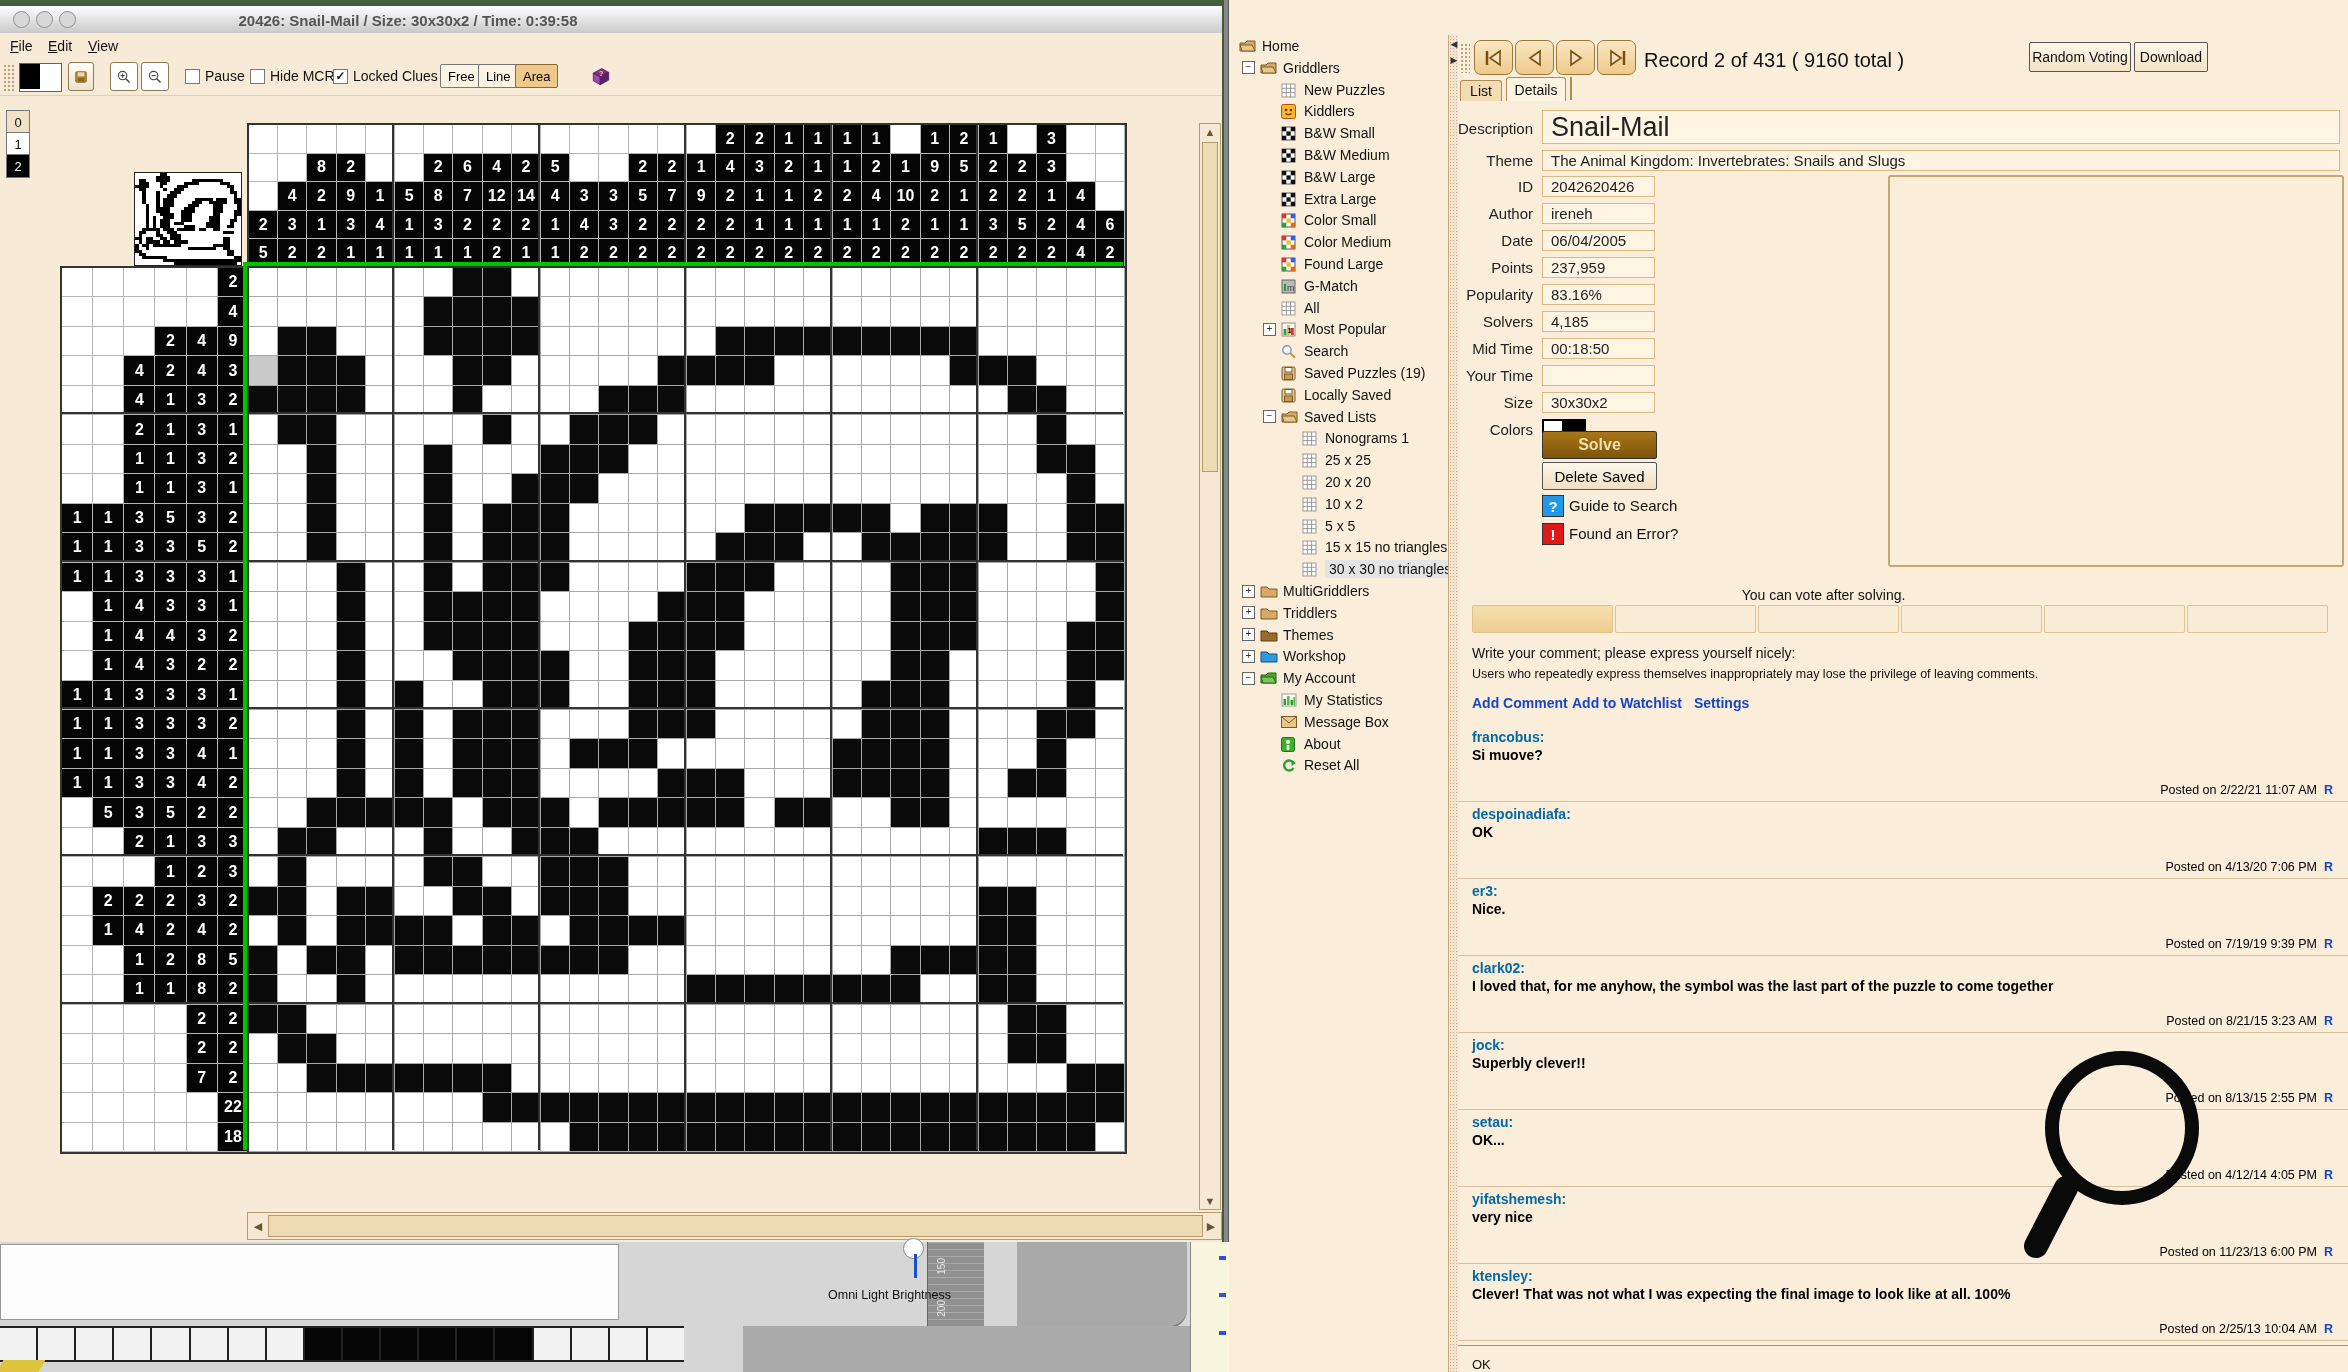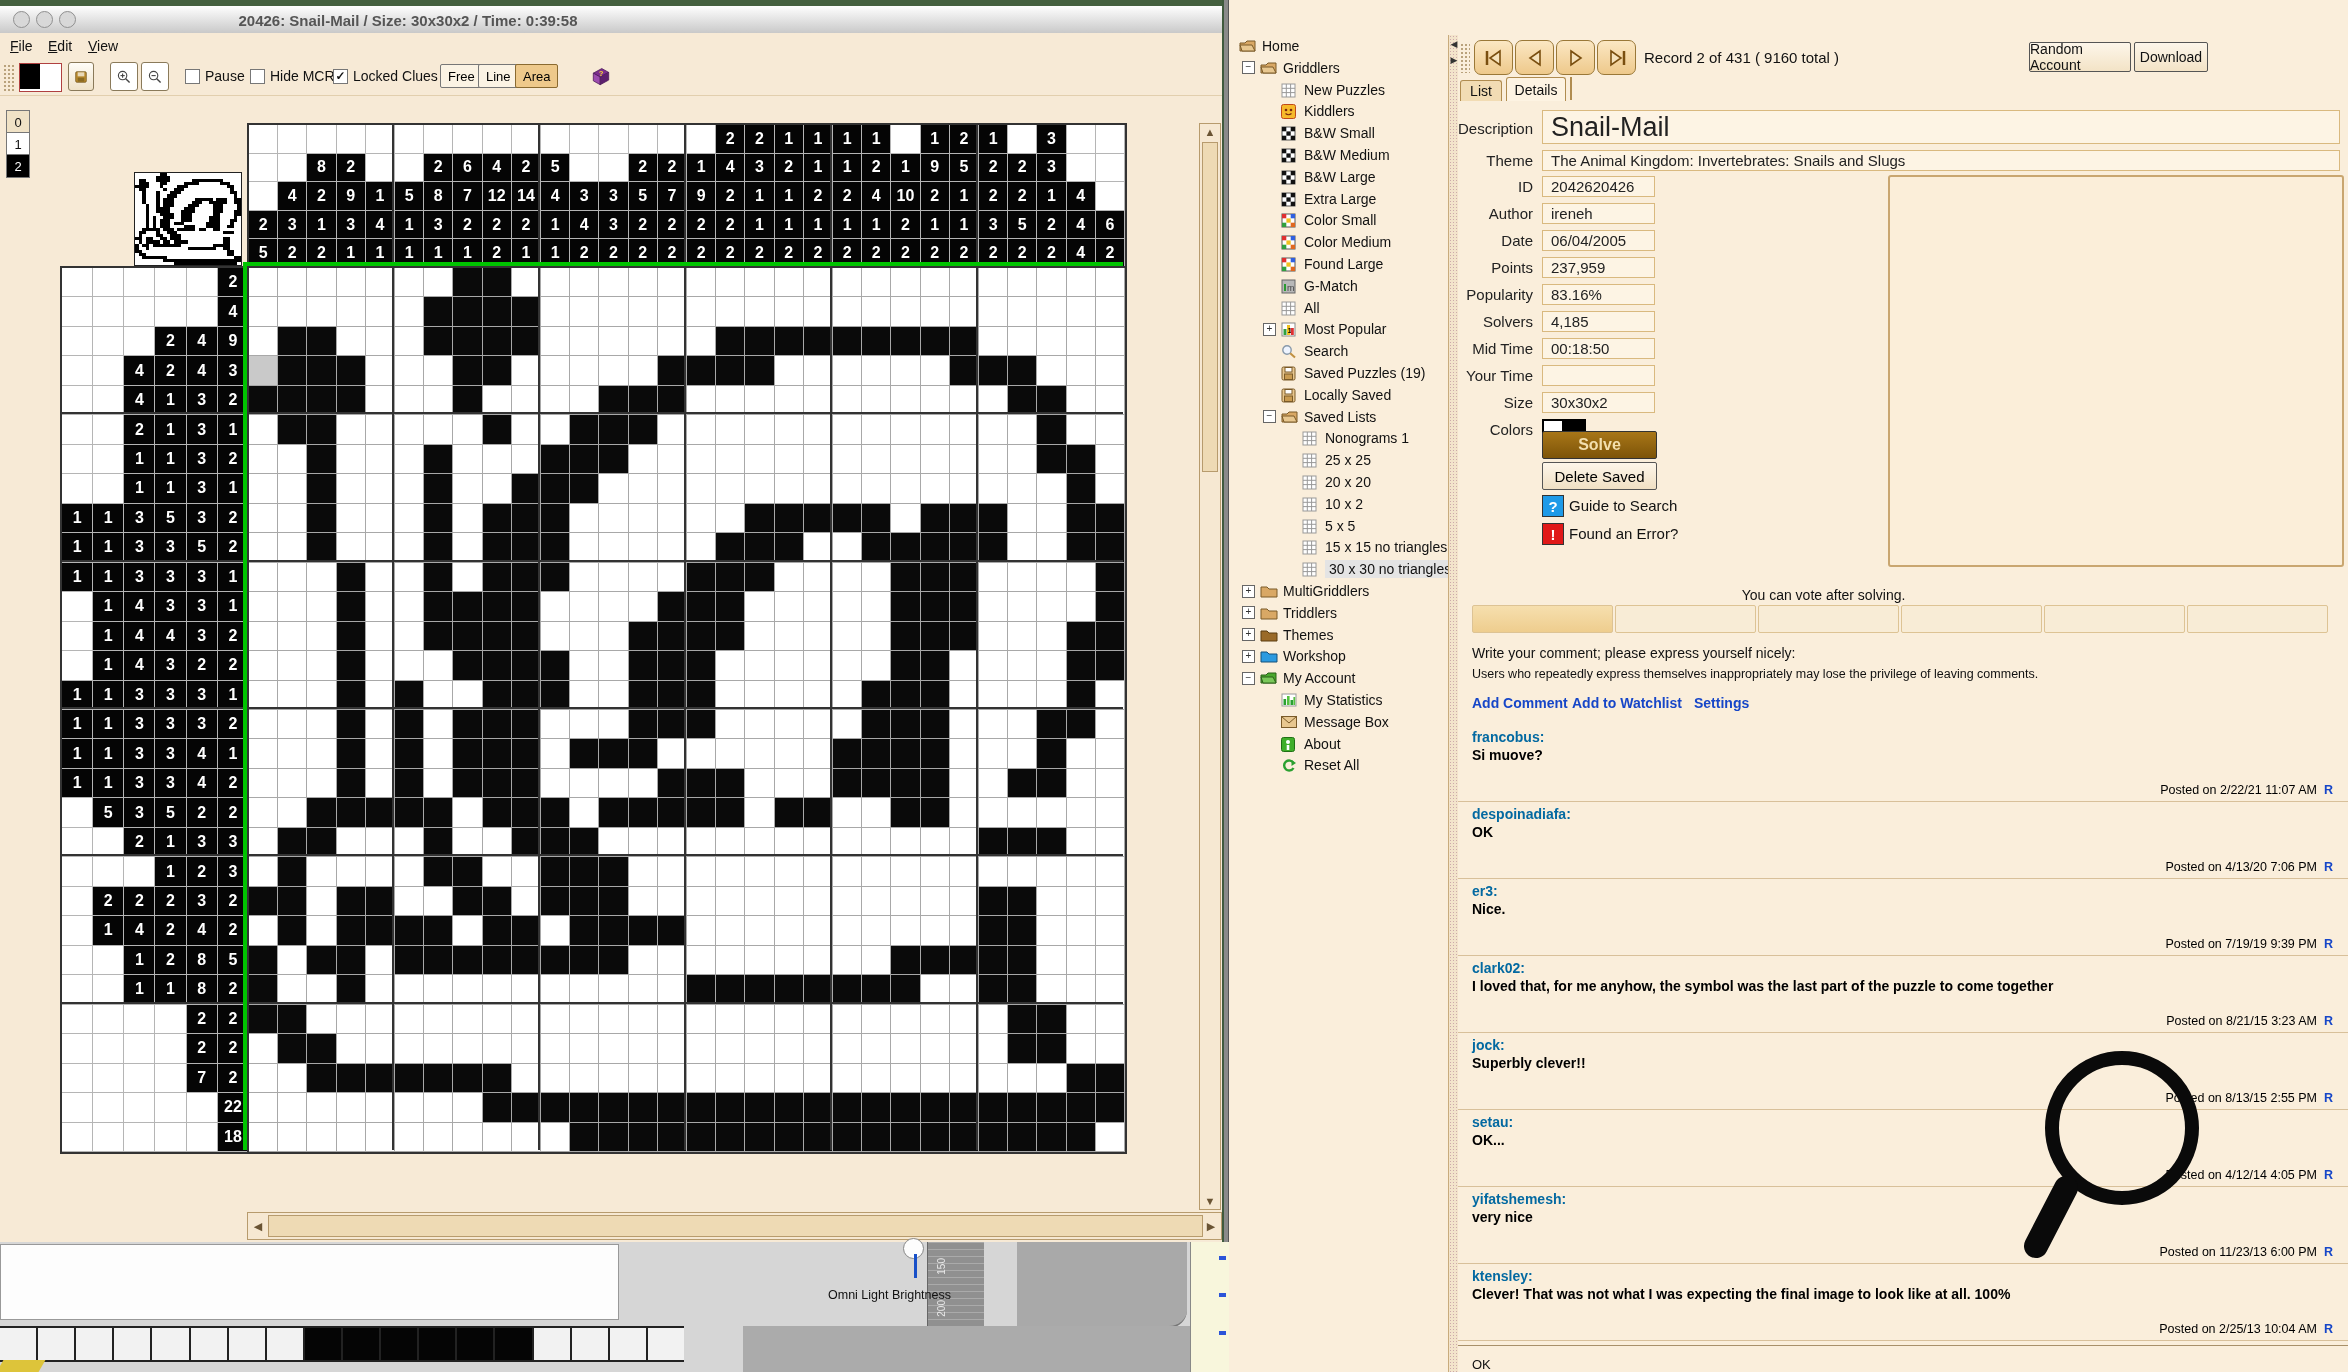--- a/index.html
+++ b/index.html
@@ -2651,22 +2651,22 @@
           <svg width="22" height="20" viewBox="0 0 22 20">
             <polygon points="6,3 16,10 6,17" fill="#f6e3bd" stroke="#7a4f10" stroke-width="1.6"></polygon>
           </svg>
         </div>
       <div class="navbtn" style="left:139px;">
           <svg width="22" height="20" viewBox="0 0 22 20">
             <polygon points="5,3 15,10 5,17" fill="#f6e3bd" stroke="#7a4f10" stroke-width="1.6"></polygon>
             <line x1="18" y1="3" x2="18" y2="17" stroke="#7a4f10" stroke-width="2.5"></line>
           </svg>
         </div>
-      <div class="note" style="left:186px;top:14px;font-size:15px;">Record 2 of 431 ( 9160 total )</div>
-      <div class="pushbtn" style="left:571px;top:7px;width:100px;height:28px;">Random Account</div>
+      <div class="note" style="left:186px;top:14px;font-size:20px;">Record 2 of 431 ( 9160 total )</div>
+      <div class="pushbtn" style="left:571px;top:7px;width:100px;height:28px;">Random Voting</div>
       <div class="pushbtn" style="left:676px;top:7px;width:72px;height:28px;">Download</div>
 
       <div class="tab inactive" style="left:2px;top:45px;width:40px;height:20px;">List</div>
       <div class="tab active" style="left:48px;top:42px;width:58px;height:23px;">Details</div>
       <div class="abs" style="left:112px;top:42px;width:2px;height:23px;background:#b08c50;"></div>
 
       <div id="fields">
           <div class="flabel" style="top: 85px; left: 0px;">Description</div>
           <div class="ffield" style="left: 84px; top: 75px; width: 798px; height: 34px; font-size: 27px;">Snail-Mail</div>
           <div class="flabel" style="top: 117px; left: 0px;">Theme</div>

